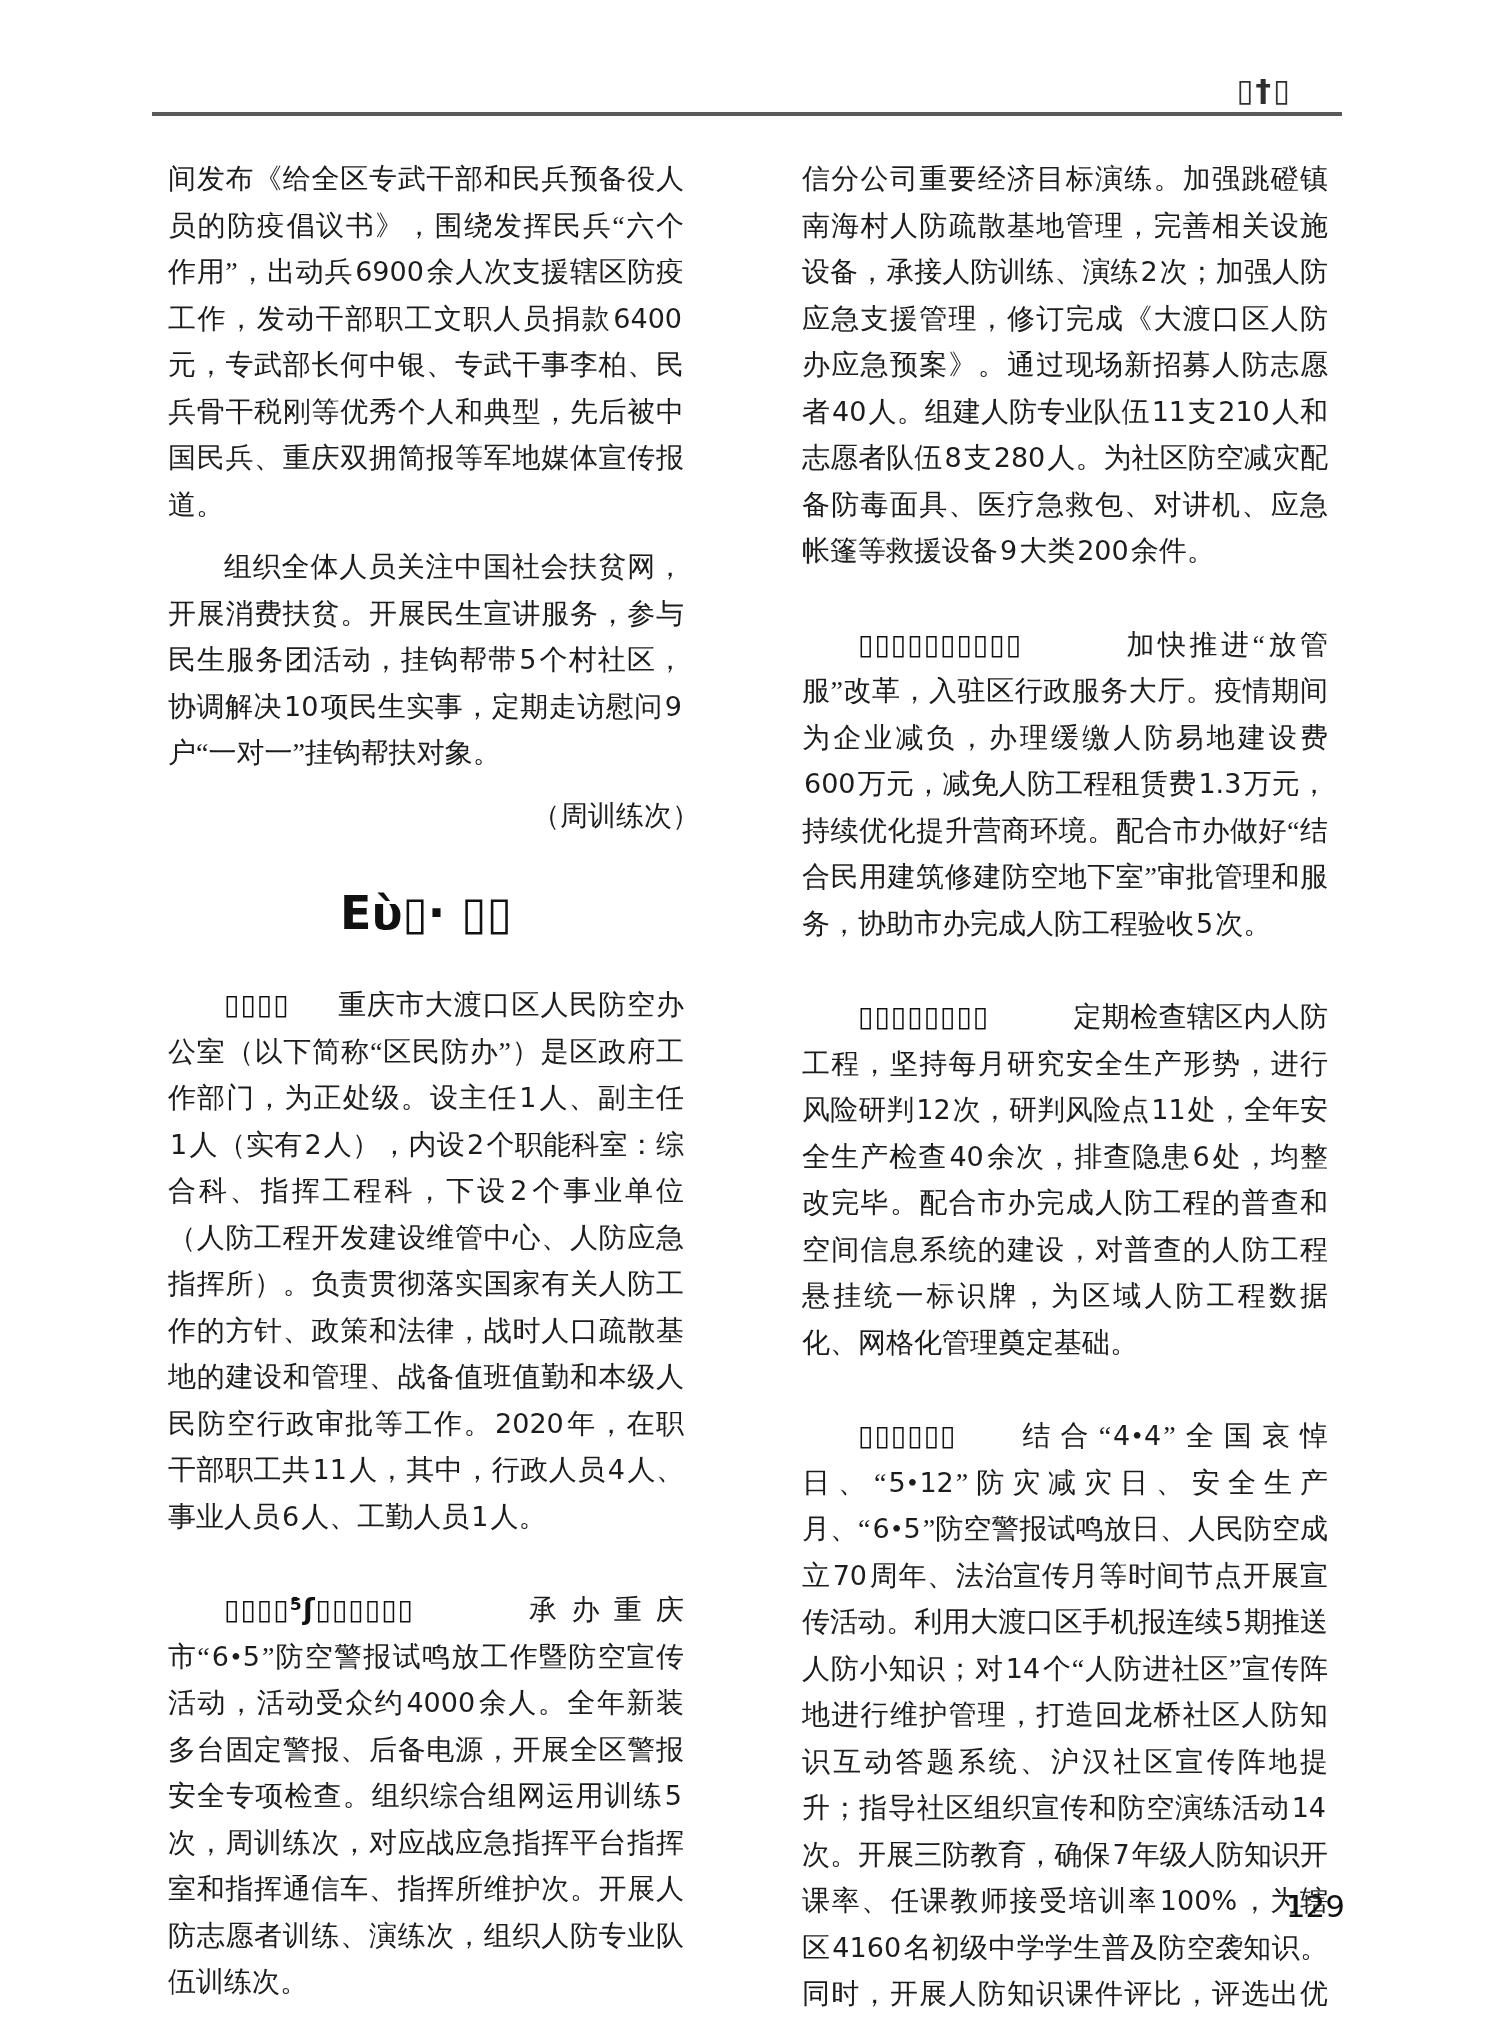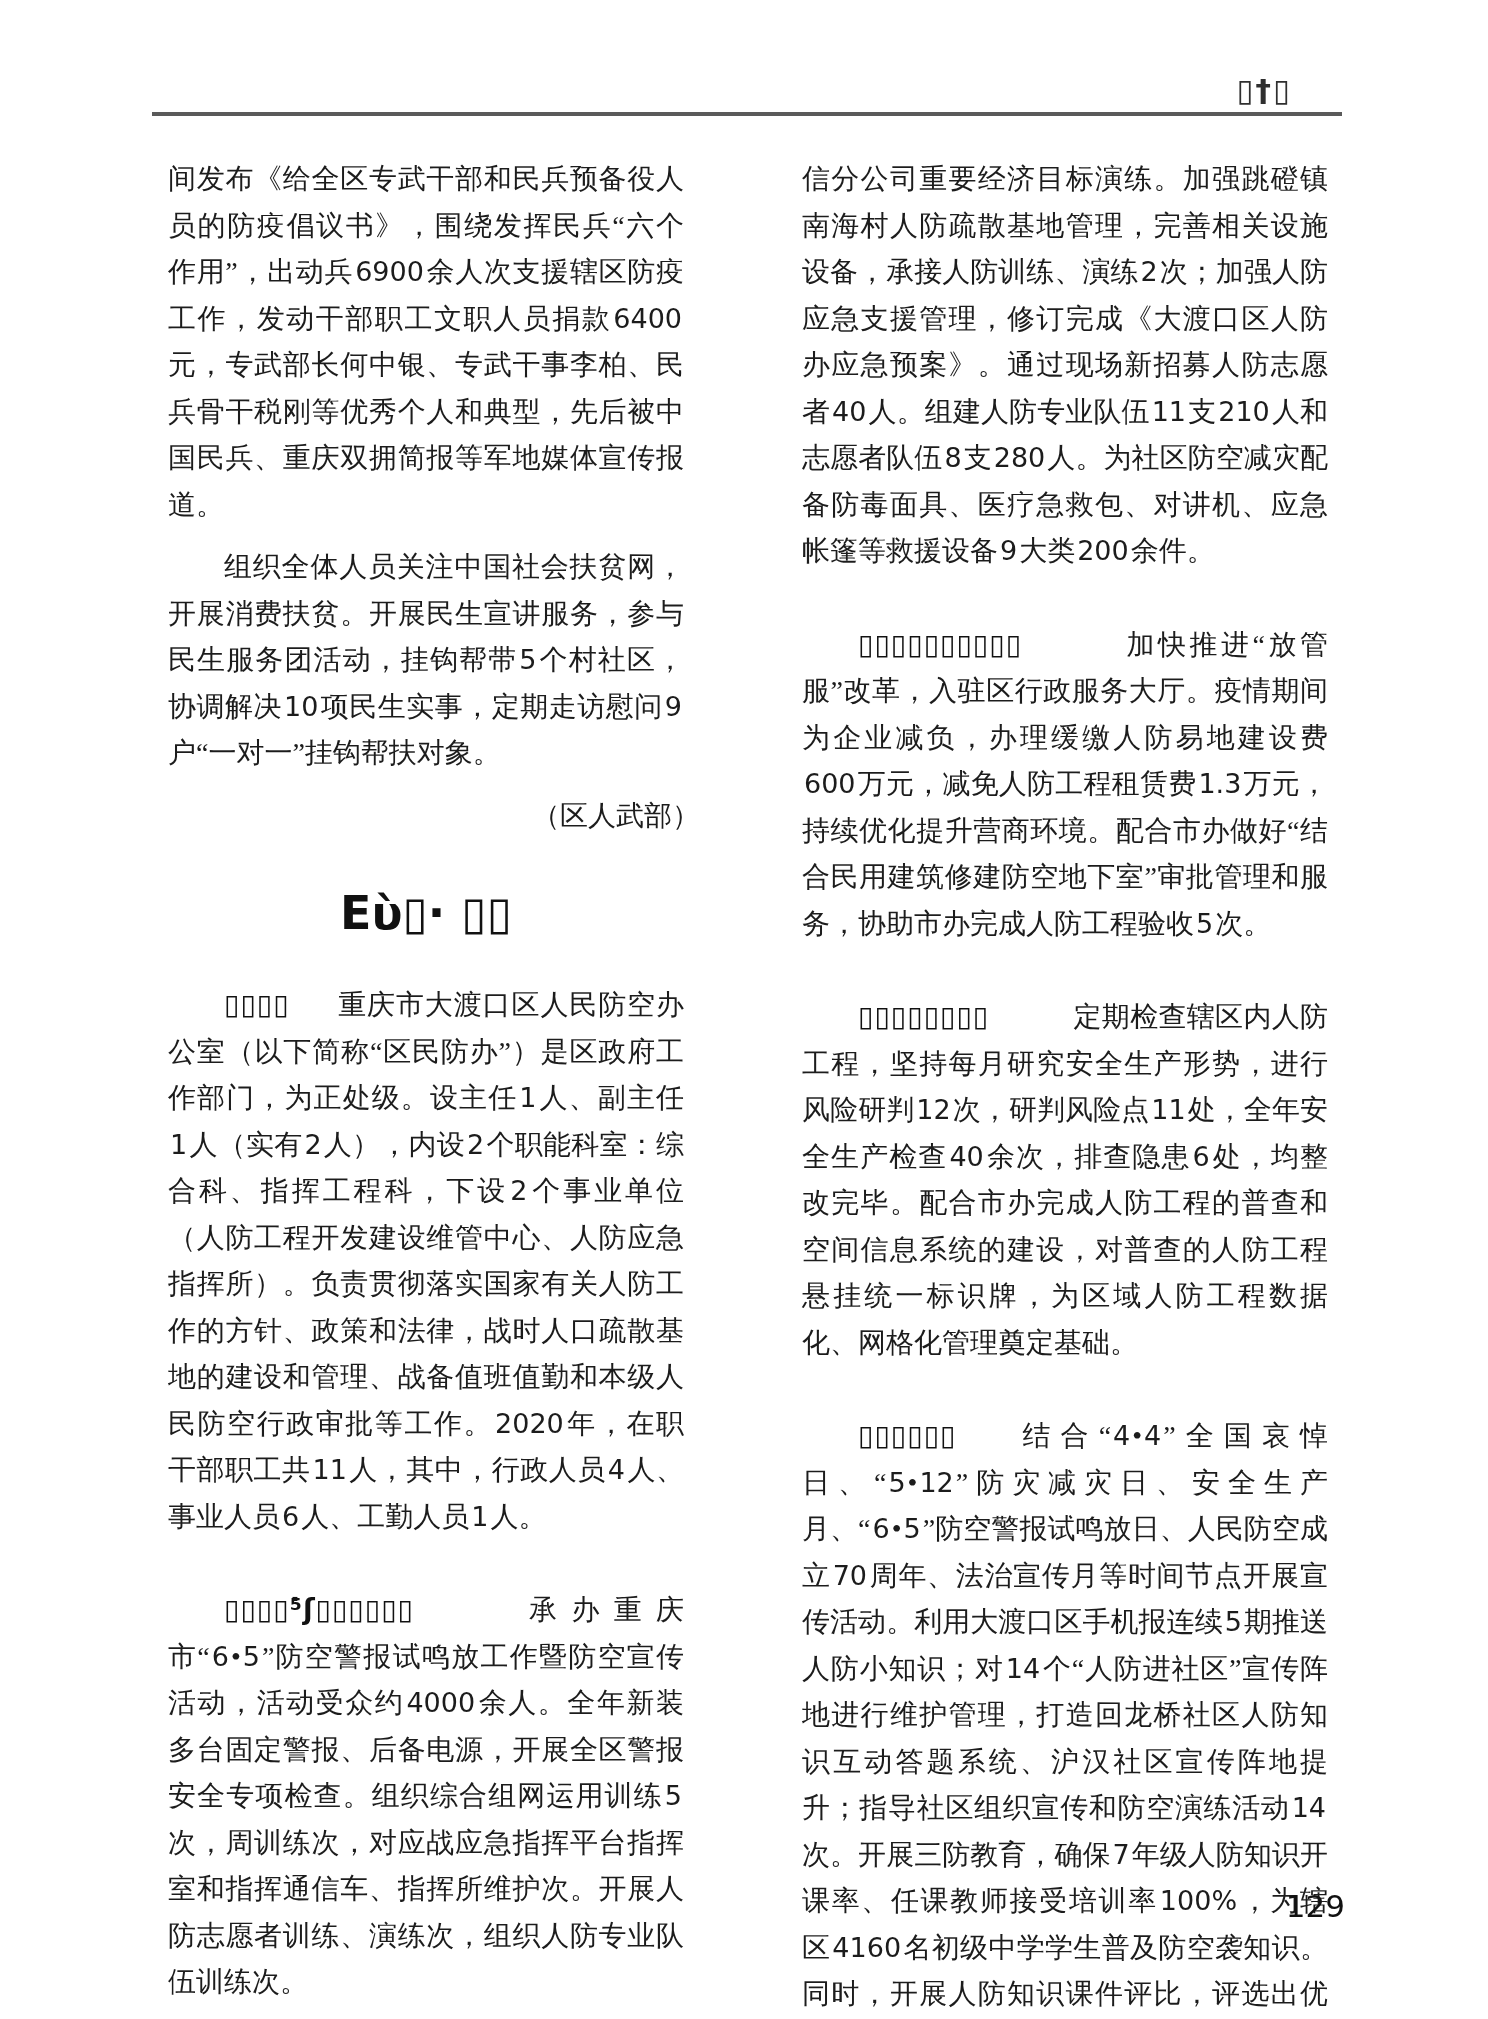--- a/index.html
+++ b/index.html
@@ -86,21 +86,21 @@
 <body>
 
 <div class="page">
 
   <span class="header-mark">▯†▯</span>
   <div class="header-rule"></div>
 
   <div class="col col-left">
     <p class="flow wrapnum">间发布《给全区专武干部和民兵预备役人员的防疫倡议书》，围绕发挥民兵“六个作用”，出动兵<span class="num">6900</span>余人次支援辖区防疫工作，发动干部职工文职人员捐款<span class="num">6400</span>元，专武部长何中银、专武干事李柏、民兵骨干税刚等优秀个人和典型，先后被中国民兵、重庆双拥简报等军地媒体宣传报道。</p>
     <p class="flow indent wrapnum">组织全体人员关注中国社会扶贫网，开展消费扶贫。开展民生宣讲服务，参与民生服务团活动，挂钩帮带<span class="num">5</span>个村社区，协调解决<span class="num">10</span>项民生实事，定期走访慰问<span class="num">9</span>户“一对一”挂钩帮扶对象。</p>
-    <p class="byline">（区人武部）</p>
+    <p class="byline">（周训练次）</p>
 
     <h2 class="section-heading">Eὺ▯· ▯▯</h2>
 
     <p class="flow entry"><span class="lead gap-17">▯▯▯▯</span><span class="wrapnum">重庆市大渡口区人民防空办公室（以下简称“区民防办”）是区政府工作部门，为正处级。设主任<span class="num">1</span>人、副主任<span class="num">1</span>人（实有<span class="num">2</span>人），内设<span class="num">2</span>个职能科室：综合科、指挥工程科，下设<span class="num">2</span>个事业单位（人防工程开发建设维管中心、人防应急指挥所）。负责贯彻落实国家有关人防工作的方针、政策和法律，战时人口疏散基地的建设和管理、战备值班值勤和本级人民防空行政审批等工作。<span class="num">2020</span>年，在职干部职工共<span class="num">11</span>人，其中，行政人员<span class="num">4</span>人、事业人员<span class="num">6</span>人、工勤人员<span class="num">1</span>人。</span></p>
 
     <p class="flow entry"><span class="lead gap-36">▯▯▯▯⁵̇ʃ▯▯▯▯▯▯</span><span class="wrapnum">承办重庆市“<span class="num">6</span>•<span class="num">5</span>”防空警报试鸣放工作暨防空宣传活动，活动受众约<span class="num">4000</span>余人。全年新装多台固定警报、后备电源，开展全区警报安全专项检查。组织综合组网运用训练<span class="num">5</span>次，周训练次，对应战应急指挥平台指挥室和指挥通信车、指挥所维护次。开展人防志愿者训练、演练次，组织人防专业队伍训练次。</span></p>
 
   </div>
 
   <div class="col col-right">

